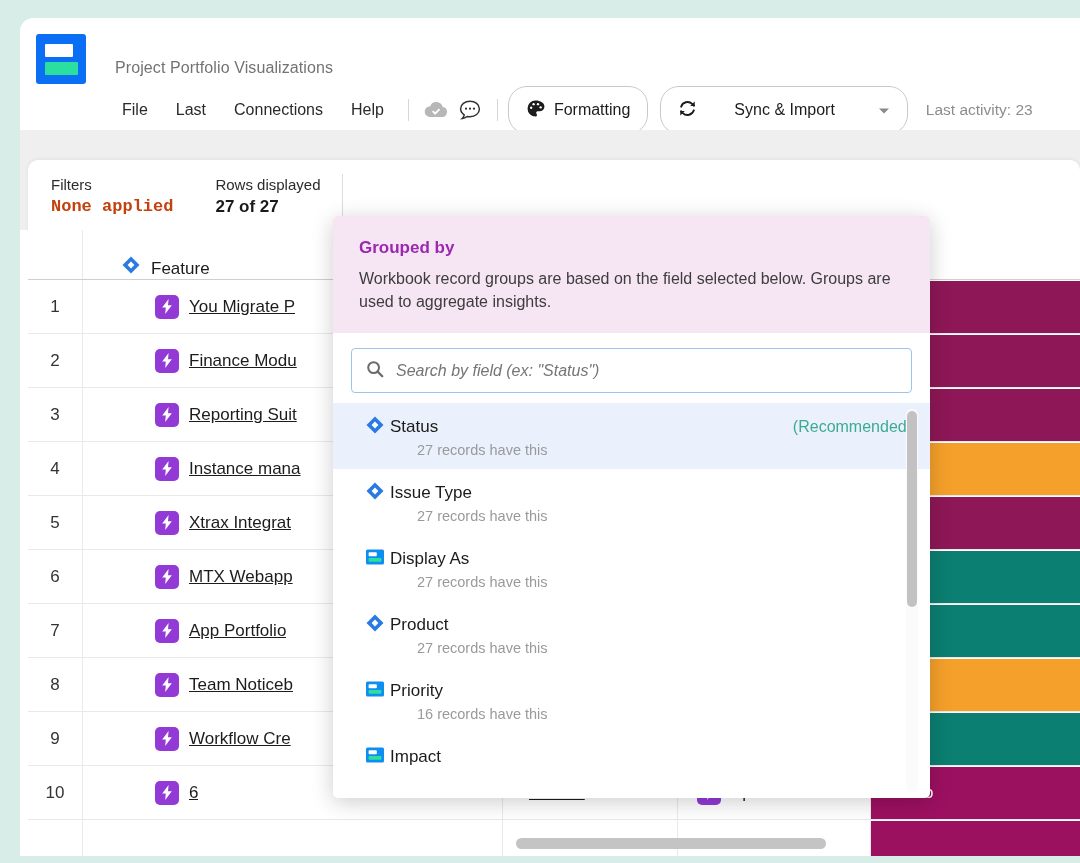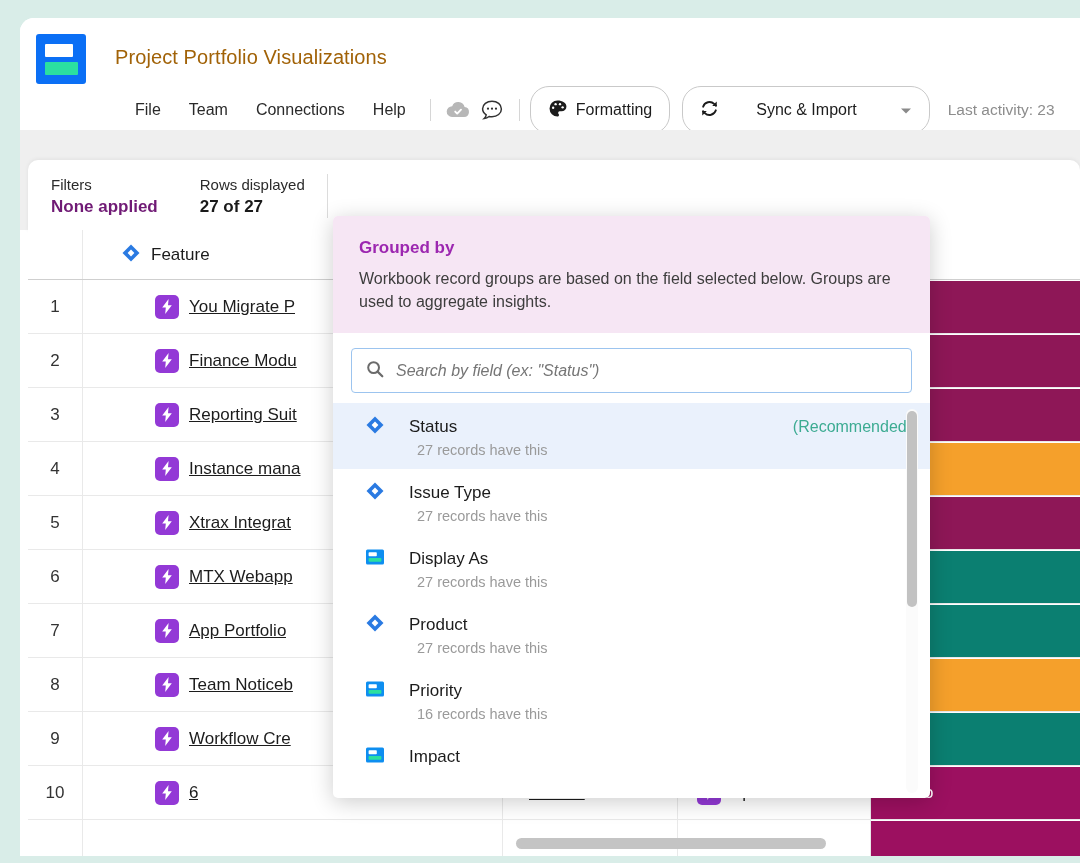--- a/index.html
+++ b/index.html
@@ -61,31 +61,31 @@
     position: absolute;
     left: 9px; top: 28px;
     width: 33px; height: 13px;
     background: #2bdfa0;
     border-radius: 1px;
   }
 
   .app-title {
     position: absolute;
     left: 95px;
-    top: 28px;
-    font-size: 20px;
-    color: #a16207;
+    top: 41px;
+    font-size: 16px;
+    color: #737373;
     font-weight: 400;
     letter-spacing: .1px;
     white-space: nowrap;
   }
 
   .menubar {
     position: absolute;
-    left: 101px;
+    left: 88px;
     top: 72px;
     height: 40px;
     display: flex;
     align-items: center;
     gap: 0;
     white-space: nowrap;
   }
   .menu-item {
     font-size: 16px;
     color: #2a2a2a;
@@ -142,21 +142,21 @@
     background: #ffffff;
     border-radius: 10px 10px 0 0;
     box-shadow: 0 -1px 4px rgba(0,0,0,.06);
     display: flex;
     align-items: center;
     padding-left: 23px;
   }
   .fb-block { display: flex; flex-direction: column; gap: 4px; }
   .fb-label { font-size: 15px; color: #2b2b2b; white-space: nowrap; }
   .fb-value { font-size: 17px; font-weight: bold; color: #1a1a1a; white-space: nowrap; }
-  .fb-value.link { color: #701a75; cursor: pointer; }
+  .fb-value.link { color: #c2410c; cursor: pointer; font-family: Liberation Mono, monospace; }
   .fb-divider { width:1px; height:44px; background:#dcdcdc; margin: 0 22px; }
   .badge-new {
     display: inline-block;
     background: #a33bb5;
     color: #fff;
     font-size: 13px;
     font-weight: bold;
     border-radius: 11px;
     padding: 2px 11px 3px;
     margin-left: 8px;
@@ -330,21 +330,21 @@
     position: relative;
     height: 396px;
     overflow: hidden;
   }
   .opt-item {
     padding: 12px 18px 11px 32px;
     cursor: pointer;
     position: relative;
   }
   .opt-item.selected { background: #eaf1fc; }
-  .opt-row { display: flex; align-items: center; gap: 24px; }
+  .opt-row { display: flex; align-items: center; gap: 5px; }
   .opt-name { font-size: 17px; color: #1c1c1c; }
   .opt-rec {
     margin-left: auto;
     font-size: 16px;
     color: #3cab92;
     white-space: nowrap;
   }
   .opt-sub {
     font-size: 14.5px;
     color: #9a9a9a;
@@ -379,21 +379,21 @@
 
     <div class="header">
       <div class="logo">
         <div class="bar-white"></div>
         <div class="bar-green"></div>
       </div>
       <div class="app-title">Project Portfolio Visualizations</div>
 
       <div class="menubar">
         <div class="menu-item">File</div>
-        <div class="menu-item">Team</div>
+        <div class="menu-item">Last</div>
         <div class="menu-item">Connections</div>
         <div class="menu-item">Help</div>
 
         <div class="menu-sep"></div>
 
         <div class="icon-btn">
           <svg width="26" height="20" viewBox="0 0 26 20">
             <path d="M7 17h12a5 5 0 0 0 .6-9.96A6.5 6.5 0 0 0 7.2 6.2 4.6 4.6 0 0 0 7 17z" fill="#b7b7b7"></path>
             <path d="M10.2 11.6l2 2 3.8-3.9" stroke="#fff" stroke-width="1.9" fill="none" stroke-linecap="round" stroke-linejoin="round"></path>
           </svg>
@@ -457,21 +457,21 @@
 
         <div class="fb-divider"></div>
 
       </div>
     </div>
 
     <div class="table-wrap">
       <div id="table-body">
           <div class="grid-row header-row">
             <div class="c-num"></div>
-            <div class="c-feature" style="padding-left:38px;">
+            <div class="c-feature" style="padding-left:38px;align-items:flex-end;">
               <span class="diamond-icon"><svg width="20" height="20" viewBox="0 0 20 20">
                   <path d="M10 1.5L18.5 10 10 18.5 1.5 10z" fill="#2a7ae2"></path>
                   <path d="M10 6.6L13.4 10 10 13.4 6.6 10z" fill="#fff"></path>
                 </svg></span>
               <span class="hdr-text">Feature</span>
             </div>
             <div class="c-key"></div>
             <div class="c-type"></div>
             <div class="c-status">
               <span class="hdr-text">us</span>

